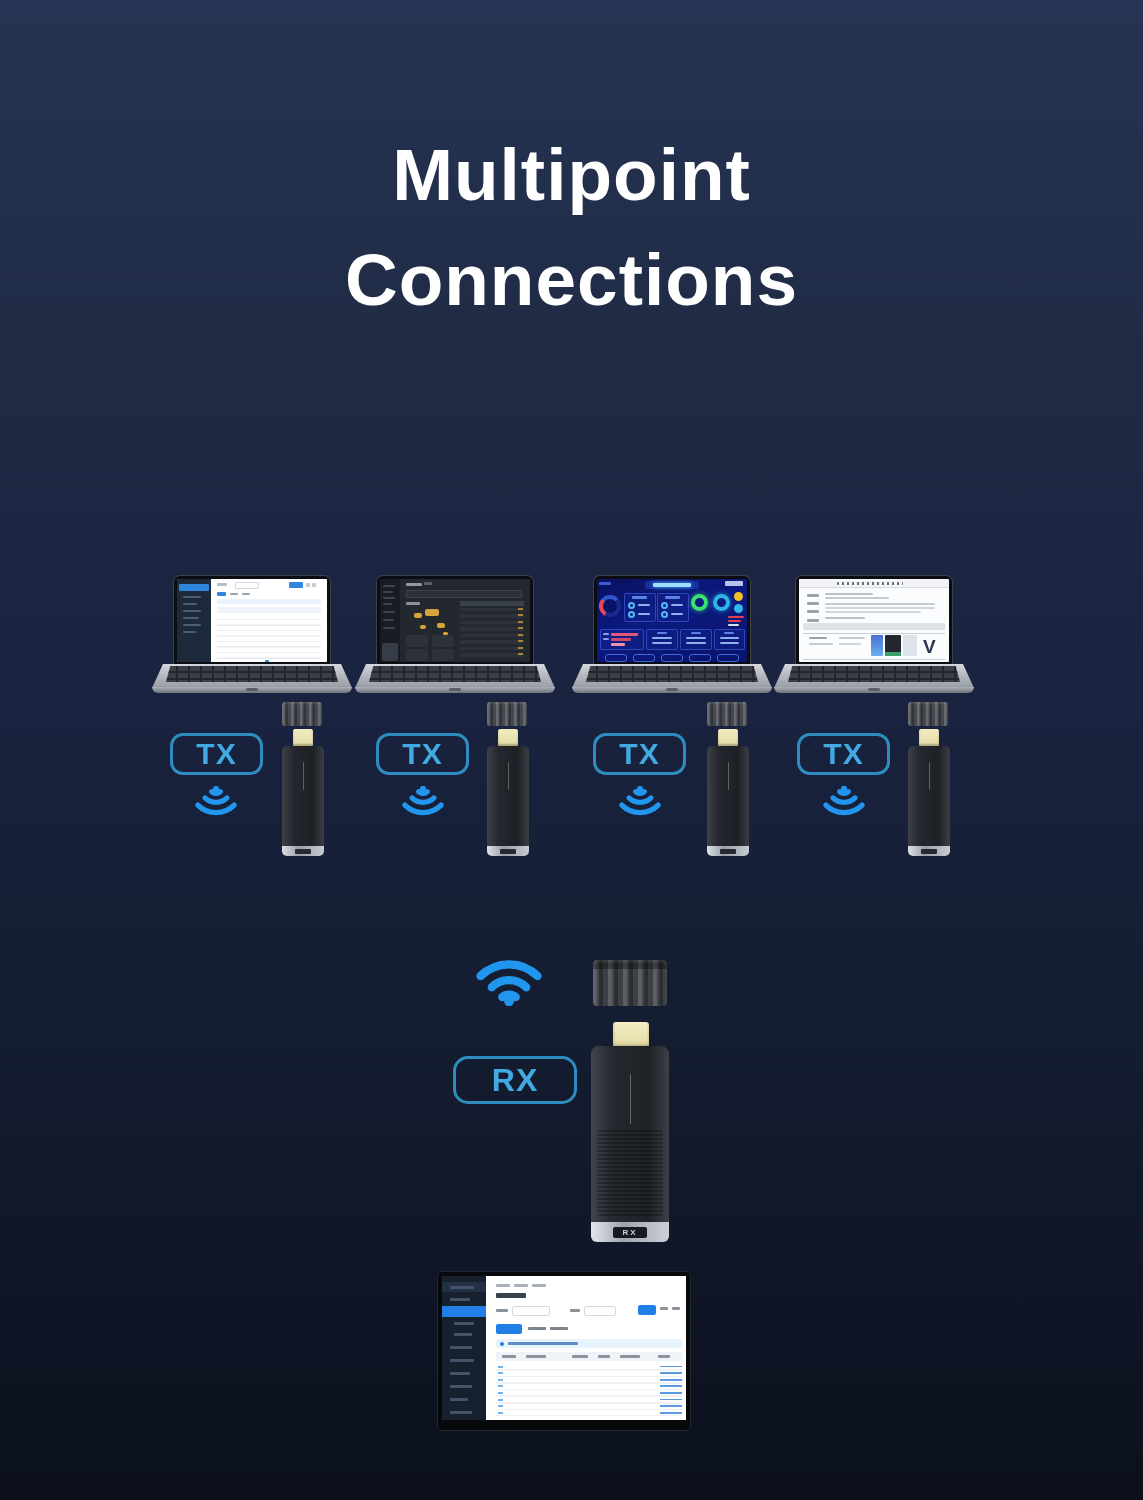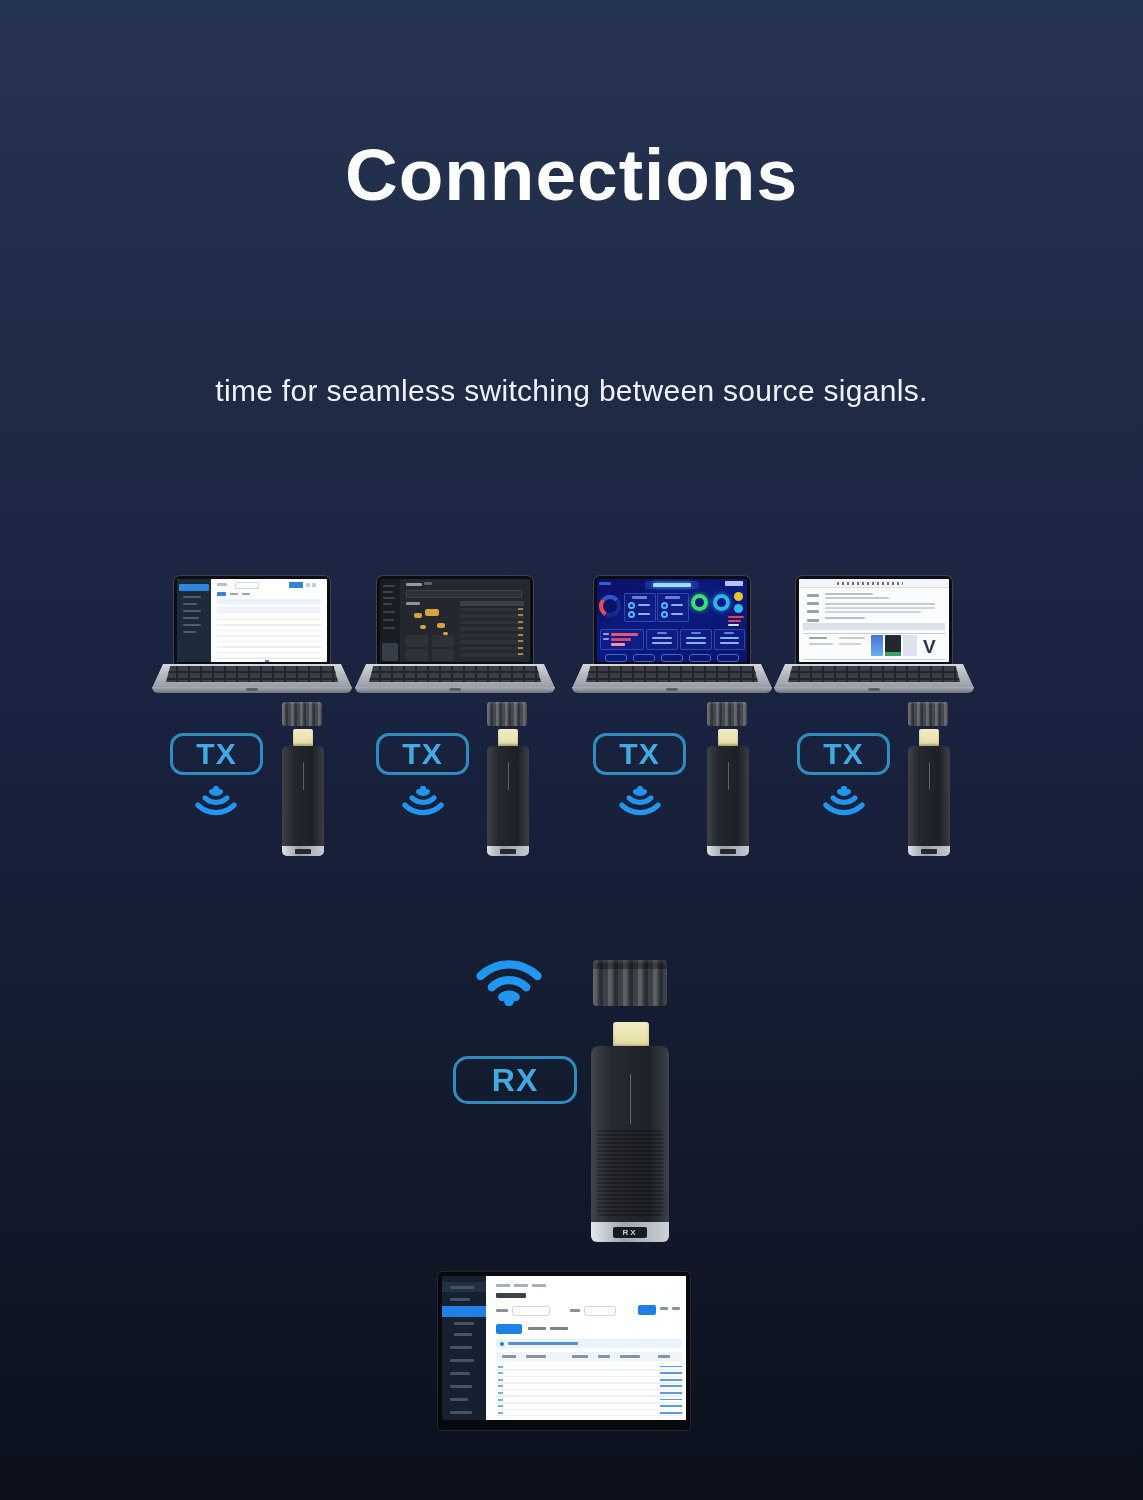--- a/index.html
+++ b/index.html
@@ -95,24 +95,24 @@
     background:repeating-linear-gradient(180deg,transparent 0 1.6px,#4a90e0 1.6px 3.4px,transparent 3.4px 6.6px);}
   .m-check{position:absolute;left:2px;top:0;width:5px;height:52px;opacity:.85;
     background:repeating-linear-gradient(180deg,transparent 0 1.6px,#59a3e8 1.6px 3.6px,transparent 3.6px 6.6px);}
 </style>
 </head>
 <body>
 
 <div class="page">
 
   <div class="title">
+    <div>Multipoint</div>
     <div>Connections</div>
   </div>
   <div class="subtitle">
-    <div>time for seamless switching between source siganls.</div>
   </div>
 
   <div class="laptop" style="left:152px;top:576px;">
     <div class="lap-screen">
       <div class="lap-display scr-admin">
         <div class="sa-side">
           <div class="sa-active"></div>
           <div class="bar" style="left:6px;top:17px;width:18px;height:2px;background:#4d5d74;"></div>
           <div class="bar" style="left:6px;top:24px;width:14px;height:2px;background:#4d5d74;"></div>
           <div class="bar" style="left:6px;top:31px;width:18px;height:2px;background:#4d5d74;"></div>

